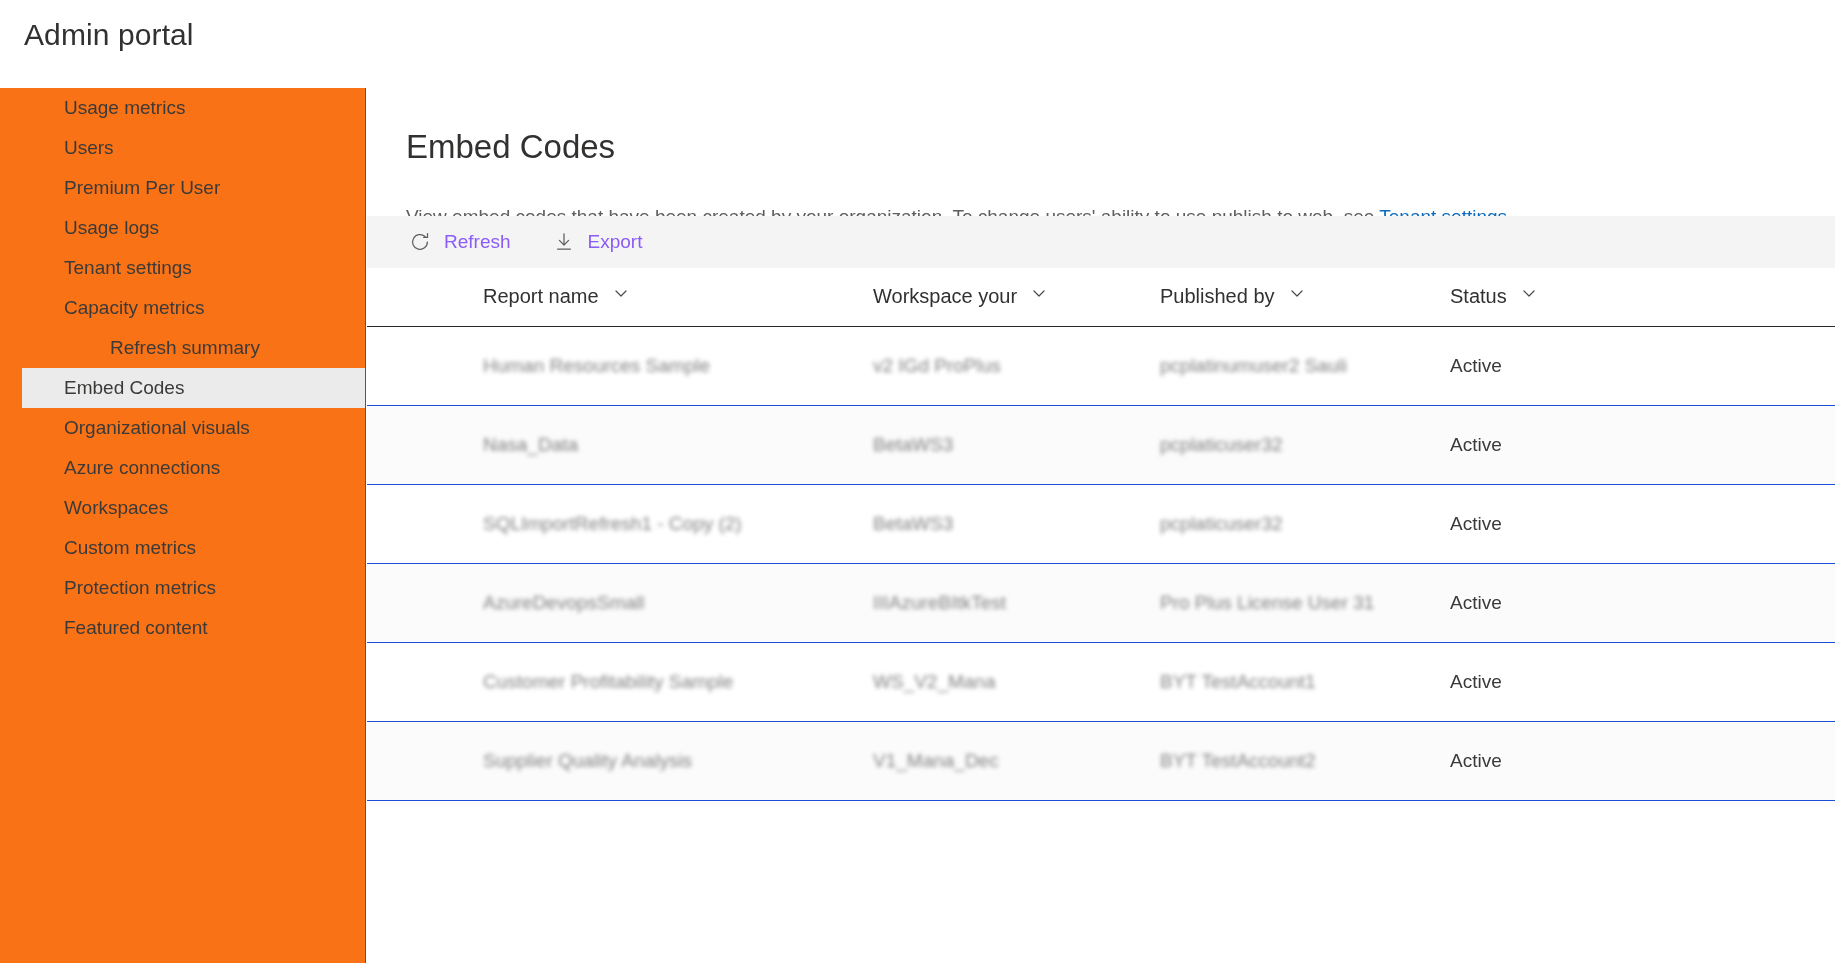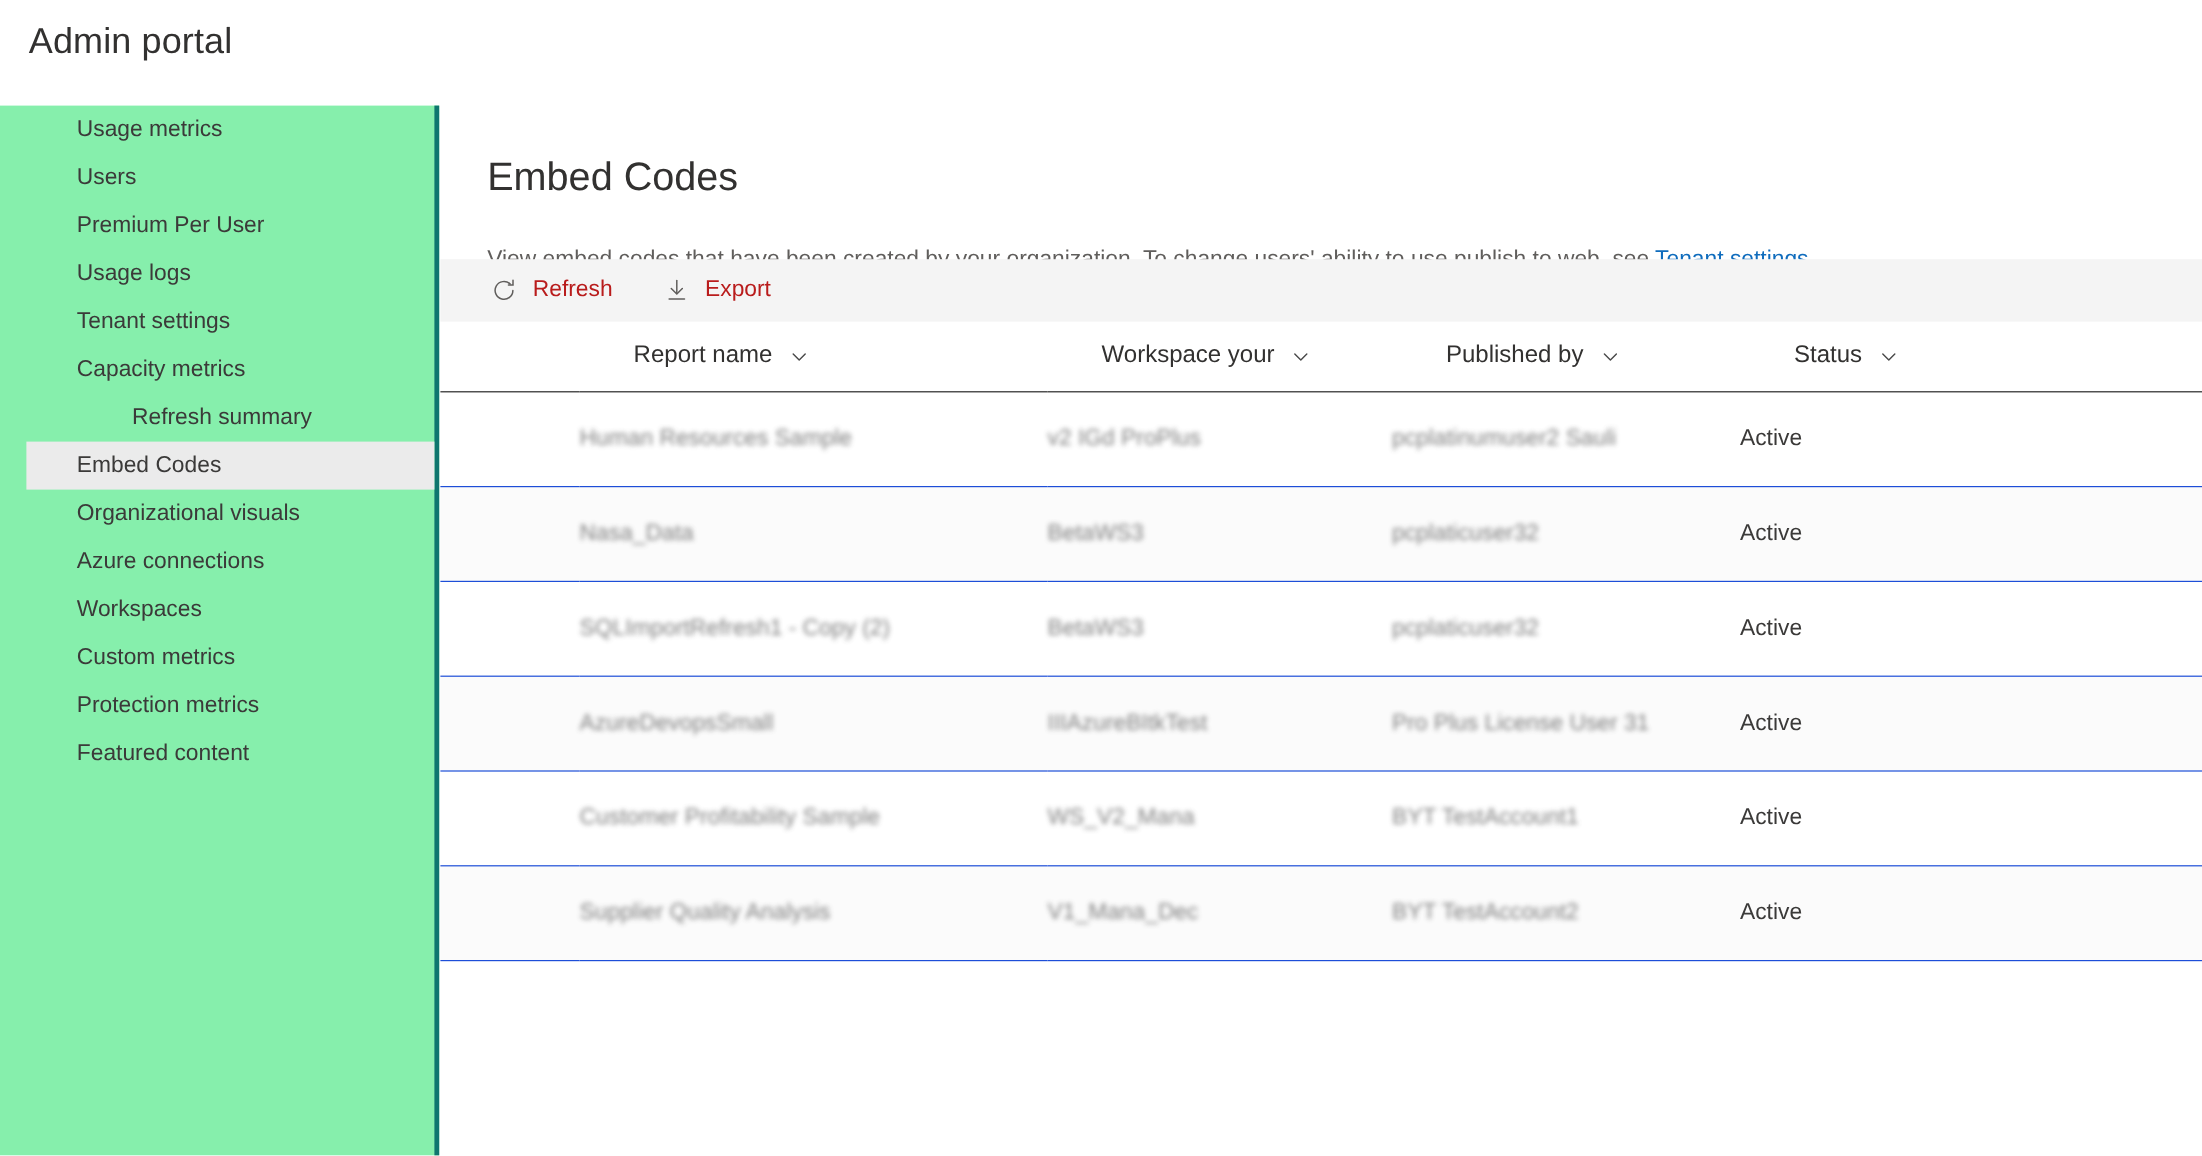--- a/index.html
+++ b/index.html
@@ -17,22 +17,22 @@
   .portal-title {
     position: absolute; left: 24px; top: 18px;
     font-size: 30px; font-weight: 300; letter-spacing: .1px;
     color: #323130; white-space: nowrap;
   }
 
   
   .sidebar {
     position: absolute; left: 0; top: 88px;
     width: 366px; height: 875px;
-    border-right: 4px solid #0f766e;
-    background: #86efac;
+    border-right: 1px solid #0f766e;
+    background: #f97316;
   }
   .nav-list { list-style: none; margin: 0; padding: 0; }
   .nav-item {
     height: 40px; line-height: 40px;
     padding-left: 64px;
     font-size: 19px; font-weight: 400;
     color: #3b3a39;
     white-space: nowrap;
     cursor: pointer;
   }
@@ -54,35 +54,35 @@
 
   
   .toolbar {
     position: absolute; left: 0; right: 0; top: 128px;
     height: 52px; background: #f4f4f4;
     display: flex; align-items: center;
     padding-left: 36px; gap: 30px;
   }
   .tb-btn {
     display: flex; align-items: flex-end; gap: 13px;
-    font-size: 19px; color: #b91c1c; cursor: pointer;
+    font-size: 19px; color: #8b5cf6; cursor: pointer;
     background: none; border: 0; padding: 4px 6px;
     font-family: inherit;
   }
   .tb-ico { display: block; width: 22px; height: 22px; color: #605e5c; }
 
   
   .table-wrap { position: absolute; left: 0; right: 0; top: 180px; bottom: 0; }
   .tbl { width: 100%; border-collapse: collapse; table-layout: fixed; }
   .tbl th {
     text-align: left; font-weight: 400; font-size: 20px; color: #323130;
     height: 58px; padding: 0; vertical-align: middle;
     border-bottom: 1px solid #272727;
   }
-  .th-inner { display: flex; align-items: center; gap: 14px; white-space: nowrap; margin-left: 45px; }
+  .th-inner { display: flex; align-items: flex-start; gap: 14px; white-space: nowrap; }
   .chev { width: 16px; height: 16px; color: #4a4a4a; flex: none; }
   .tbl td {
     font-size: 19px; color: #3b3a39;
     height: 79px; padding: 0; vertical-align: middle;
     border-bottom: 1px solid #1d4ed8;
   }
   .tbl tr.alt td { background: #fbfbfb; }
   .c-gutter { width: 116px; }
   .c-report { width: 390px; }
   .c-ws     { width: 287px; }

